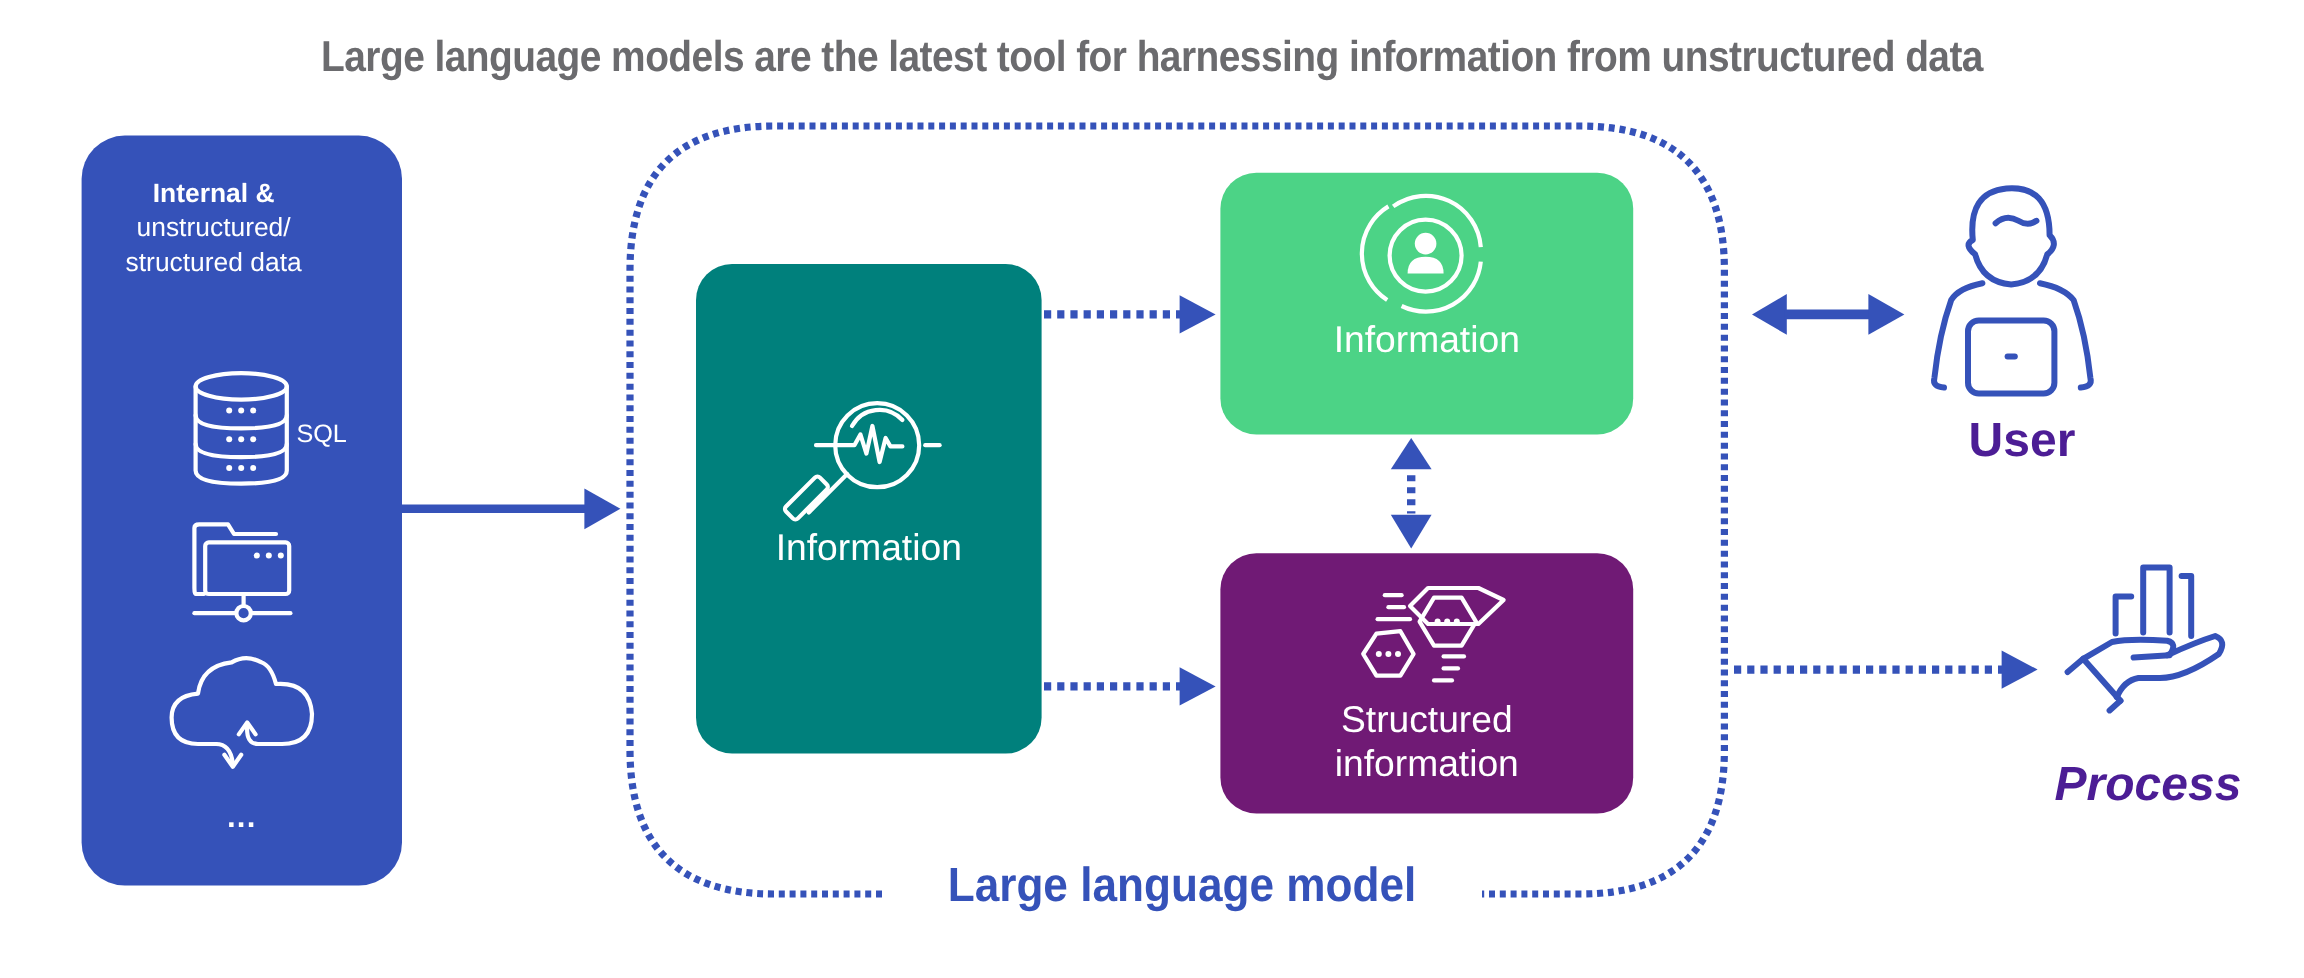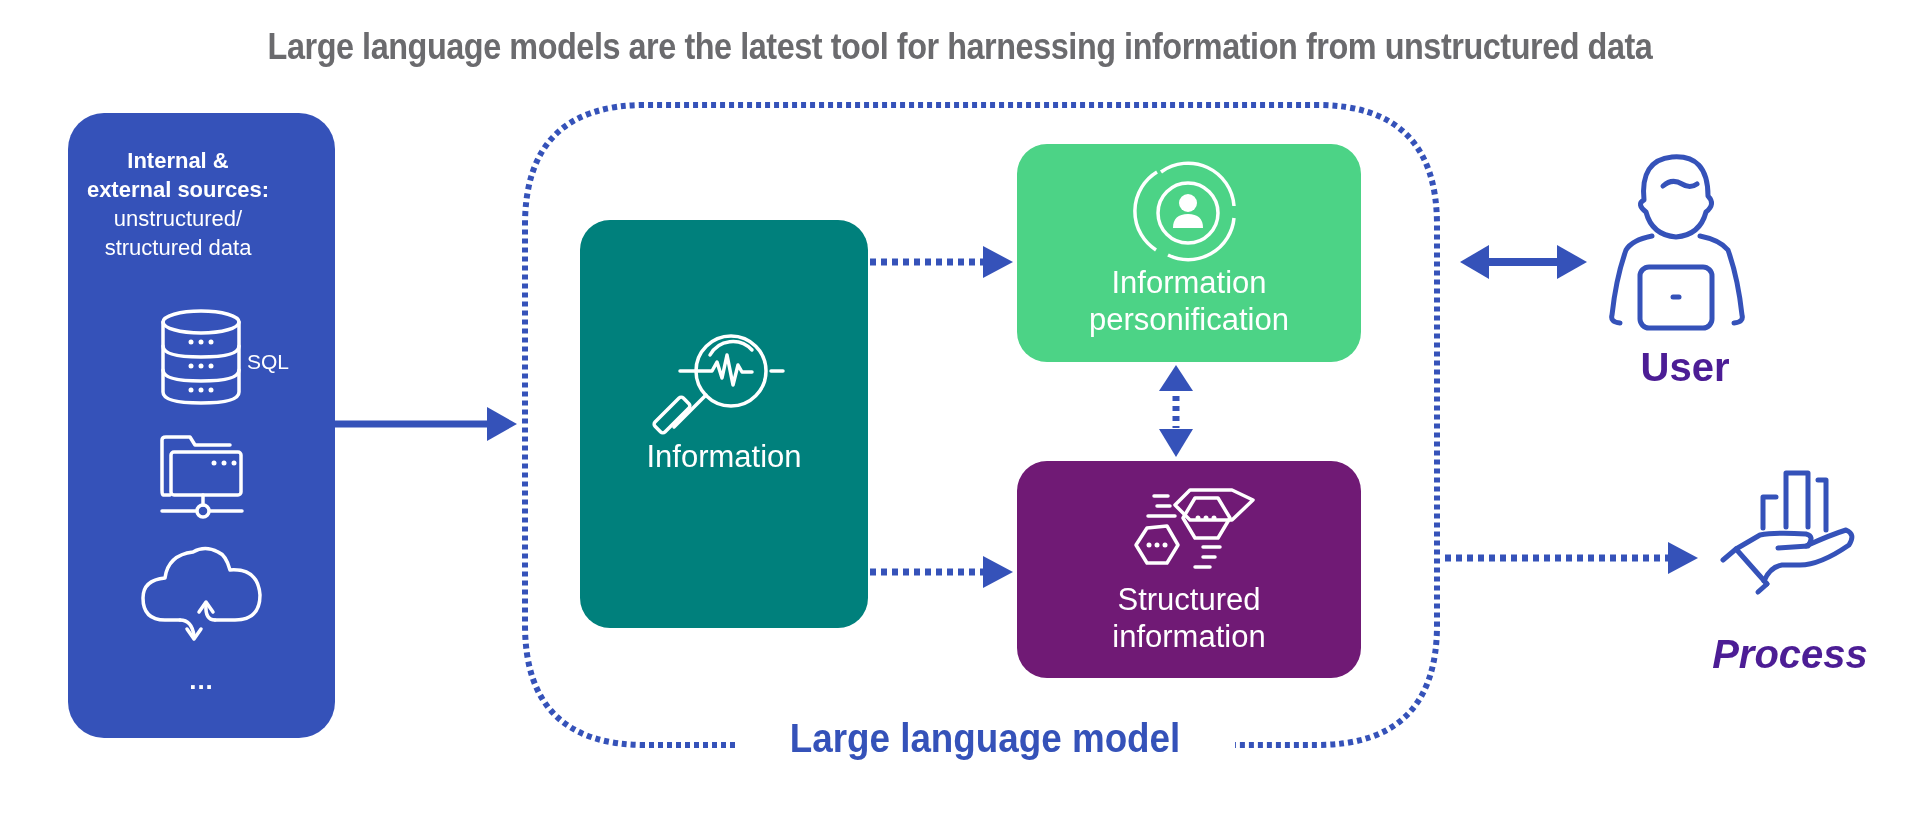--- a/index.html
+++ b/index.html
@@ -31,36 +31,34 @@
   svg.overlay { position: absolute; left: 0; top: 0; }
 </style>
 </head>
 <body>
 
 <div id="title" class="abs">Large language models are the latest tool for harnessing information from unstructured data</div>
 
 <div id="sources-box" class="abs"></div>
 <div id="sources-heading" class="abs">
   <div class="b">Internal &amp;</div>
-  <div class="b">external sources:</div>
   <div>unstructured/</div>
   <div>structured data</div>
 </div>
 <div id="sql-label" class="abs">SQL</div>
 <div id="more-label" class="abs">...</div>
 
 <div id="card-synthesis" class="abs card">
   <div class="card-label" style="top:218px;">
     <div>Information</div>
   </div>
 </div>
 <div id="card-personification" class="abs card">
   <div class="card-label" style="top:120px;">
     <div>Information</div>
-    <div>personification</div>
   </div>
 </div>
 <div id="card-structured" class="abs card">
   <div class="card-label" style="top:120px;">
     <div>Structured</div>
     <div>information</div>
   </div>
 </div>
 
 <svg class="overlay" width="1920" height="815" viewBox="0 0 1920 815">

